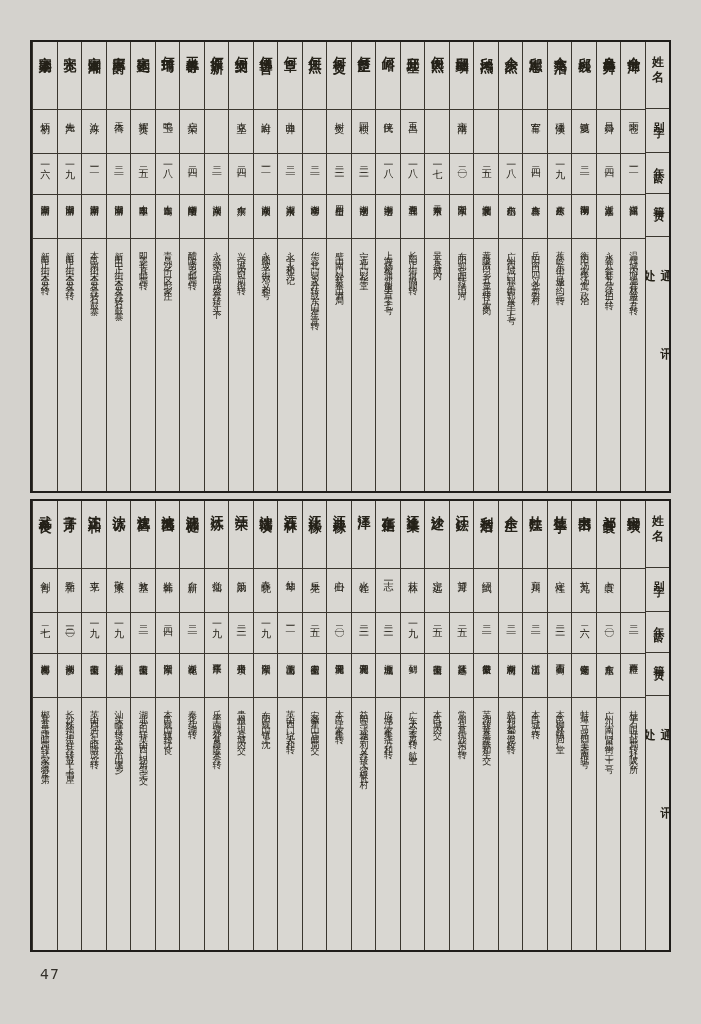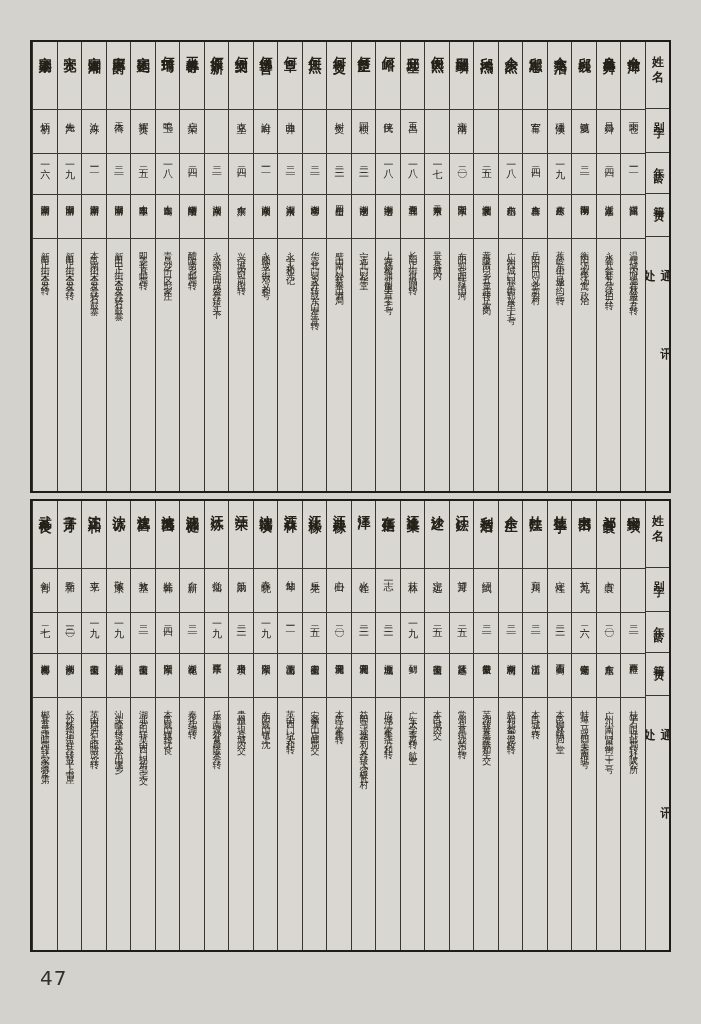--- a/index.html
+++ b/index.html
@@ -33,21 +33,21 @@
   }
   .t-name  {font-size:13px;font-weight:bold;letter-spacing:2px;}
   .t-alias {font-size:10px;letter-spacing:2px;}
   .t-age   {font-size:10px;letter-spacing:2px;}
   .t-native{font-size:9px;letter-spacing:0.5px;}
   .t-addr  {font-size:9px;letter-spacing:5px;max-height:185px;line-height:11px;}
   .h-name  {font-size:12px;font-weight:bold;letter-spacing:14px;}
   .h-small {font-size:11px;font-weight:bold;letter-spacing:5px;}
   .h-addr  {font-size:12px;font-weight:bold;letter-spacing:78px;}
   .header-col .c-addr{align-items:flex-start;padding-top:22px;}
-  .page-num{position:absolute;left:40px;top:966px;font-size:20px;color:#33302a;letter-spacing:1px;}
+  .page-num{position:absolute;left:40px;top:966px;font-size:14px;color:#33302a;letter-spacing:1px;}
 </style>
 </head>
 <body>
 
 <div class="sheet">
   <div class="dir-table" id="table-0">
       <div class="col header-col">
         <div class="cell c-name">
           <span class="vtext h-name">姓名</span>
         </div>

